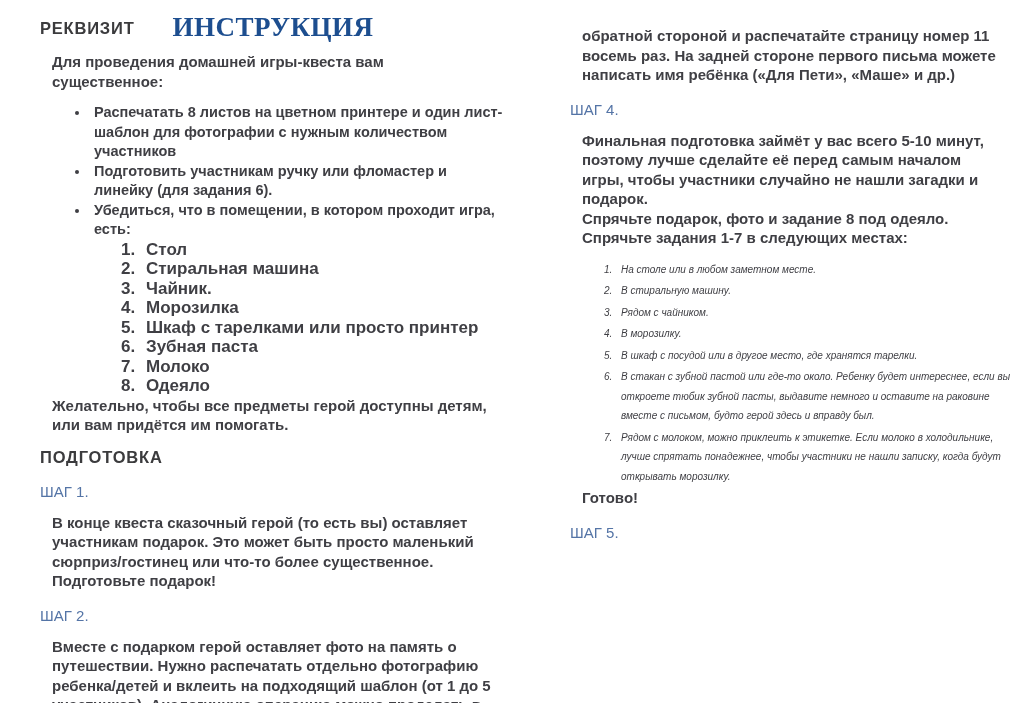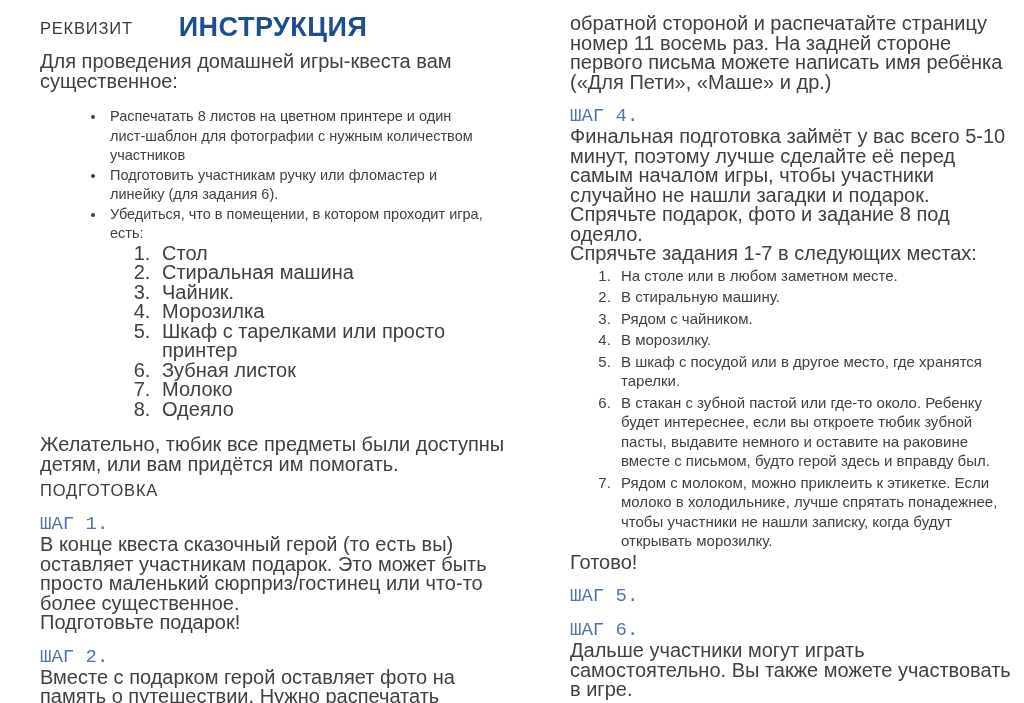--- a/index.html
+++ b/index.html
@@ -29,68 +29,71 @@
     padding: 14px 10px 0 50px;
   }
   .doc-title {
     margin: 0 0 0 0;
     text-align: center;
     font-size: 27px;
     font-weight: bold;
     letter-spacing: 0.5px;
     color: #1d4e8f;
     line-height: 30px;
+    font-family: Liberation Serif, serif;
   }
   .section-heading {
     margin: 0;
     font-size: 16.5px;
-    font-weight: normal;
+    font-weight: bold;
     letter-spacing: 0.8px;
     color: #3b3b3d;
     line-height: 20px;
   }
   .heading-rekvizit { margin-top: -24px; }
   .heading-podgotovka { margin-top: 6px; }
   .body-text {
-    margin: 0;
-    font-size: 20px;
+    margin: 12px;
+    font-size: 15px;
     line-height: 19.5px;
     white-space: pre-line;
+    font-weight: bold;
   }
   .intro { margin-top: 14px; }
   .bullet-list {
-    margin: 16px;
+    margin: 0;
     padding: 0 0 0 50px;
     list-style: disc;
     font-size: 14.5px;
     line-height: 19.5px;
+    font-weight: bold;
   }
   .bullet-list > li { padding-left: 4px; }
   .numbered-list {
     margin: 0;
     padding: 0 0 0 46px;
-    font-size: 20px;
+    font-size: 17px;
     line-height: 19.5px;
   }
   .numbered-list > li { padding-left: 6px; }
   .numbered-list-right {
     margin: 2px 0 0 0;
     padding: 0 0 0 45px;
-    font-size: 15px;
+    font-size: 10px;
     line-height: 19.5px;
+    font-style: italic;
   }
   .numbered-list-right > li { padding-left: 6px; margin-bottom: 2px; }
   .step { margin-top: 15px; }
   .step-title {
     margin: 8px 0 1px 0;
-    font-size: 19px;
+    font-size: 15px;
     font-weight: 400;
     color: #5474a6;
     line-height: 19px;
-    font-family: Liberation Mono, monospace;
   }
   .note { margin-top: 0; }
   .done-text { margin-top: 1px; }
 </style>
 </head>
 <body>
 
 <div class="page">
 
   <div class="col col-left">
@@ -109,28 +112,28 @@
         <span>Подготовить участникам ручку или фломастер и линейку (для задания 6).</span>
       </li>
       <li>
         <span>Убедиться, что в помещении, в котором проходит игра, есть:</span>
         <ol class="numbered-list">
           <li>Стол</li>
           <li>Стиральная машина</li>
           <li>Чайник.</li>
           <li>Морозилка</li>
           <li>Шкаф с тарелками или просто принтер</li>
-          <li>Зубная листок</li>
+          <li>Зубная паста</li>
           <li>Молоко</li>
           <li>Одеяло</li>
         </ol>
       </li>
     </ul>
 
-    <p class="body-text note">Желательно, тюбик все предметы были доступны детям, или вам придётся им помогать.</p>
+    <p class="body-text note">Желательно, чтобы все предметы герой доступны детям, или вам придётся им помогать.</p>
 
     <h2 class="section-heading heading-podgotovka">ПОДГОТОВКА</h2>
 
     <div class="step">
       <h3 class="step-title">ШАГ 1.</h3>
       <p class="body-text">В конце квеста сказочный герой (то есть вы) оставляет участникам подарок. Это может быть просто маленький сюрприз/гостинец или что-то более существенное.
 Подготовьте подарок!</p>
     </div>
 
     <div class="step">
@@ -163,20 +166,16 @@
         <li>В стакан с зубной пастой или где-то около. Ребенку будет интереснее, если вы откроете тюбик зубной пасты, выдавите немного и оставите на раковине вместе с письмом, будто герой здесь и вправду был.</li>
         <li>Рядом с молоком, можно приклеить к этикетке. Если молоко в холодильнике, лучше спрятать понадежнее, чтобы участники не нашли записку, когда будут открывать морозилку.</li>
       </ol>
       <p class="body-text done-text">Готово!</p>
     </div>
 
     <div class="step">
       <h3 class="step-title">ШАГ 5.</h3>
     </div>
 
-    <div class="step">
-      <h3 class="step-title">ШАГ 6.</h3>
-      <p class="body-text">Дальше участники могут играть самостоятельно. Вы также можете участвовать в игре.</p>
-    </div>
 
   </div>
 
 </div>
 
 </body></html>

